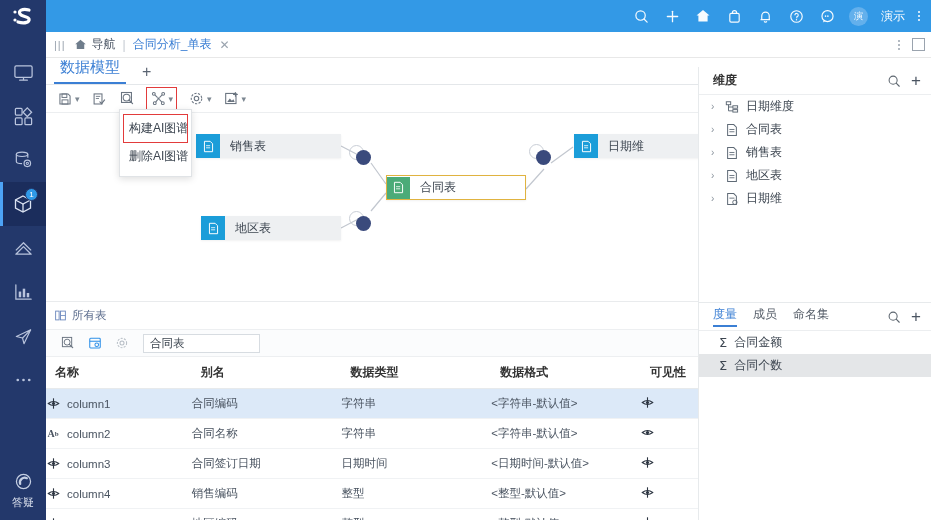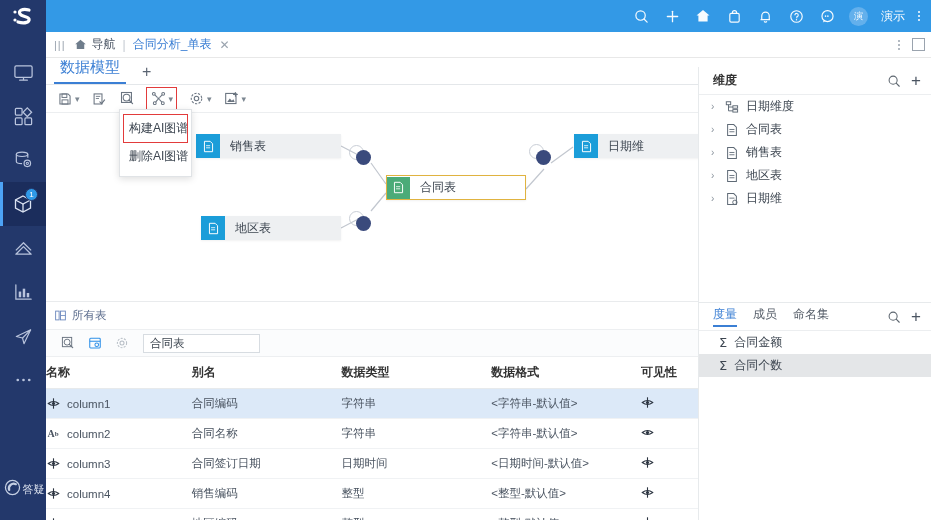--- a/index.html
+++ b/index.html
@@ -61,22 +61,22 @@
   .rail-item svg { display: block; }
   .rail-badge {
     position: absolute; top: 6px; right: 8px;
     background: #2f9ae8; color: #fff; font-size: 8px;
     min-width: 13px; height: 13px; border-radius: 7px;
     display: flex; align-items: center; justify-content: center;
     border: 1px solid #23386b;
   }
   .rail-gap { flex: 1; }
   .rail-bottom {
-    display: flex; flex-direction: row; align-items: center;
-    padding-bottom: 22px; color: #c5cfe3; text-align: center;
+    display: flex; flex-direction: column; align-items: center;
+    padding-bottom: 10px; color: #c5cfe3; text-align: center;
   }
   .rail-bottom-label { font-size: 11px; margin-top: 3px; color: #dde3ef; }
 
   
   .main {
     position: absolute; left: 46px; top: 32px; width: 885px; height: 488px;
     background: #fff;
   }
 
   
@@ -186,21 +186,21 @@
     width: 117px; height: 19px; border: 1px solid #d7dce1; background: #fff;
     font-size: 11.5px; color: #3d4651; padding: 0 6px; font-family: inherit;
     margin-left: 2px;
   }
   .fb-spacer { flex: 1; }
   .fb-chev { color: #9aa3ae; font-size: 13px; cursor: pointer; }
 
   table.grid { width: 100%; border-collapse: collapse; table-layout: fixed; }
   table.grid th {
     font-size: 12px; color: #333; font-weight: bold; text-align: left;
-    padding: 7px 0 7px 0; border-bottom: 1px solid #e7eaec; background: #fff;
+    padding: 7px 0 7px 9px; border-bottom: 1px solid #e7eaec; background: #fff;
   }
   table.grid td {
     font-size: 11.5px; color: #4a5461; padding: 7px 0;
     border-bottom: 1px solid #f0f2f4; vertical-align: middle;
   }
   tr.row-sel td { background: #dce9f8; }
   .cell-name { display: flex; align-items: center; gap: 7px; }
   .type-ic { width: 14px; display: flex; align-items: center; justify-content: center; color: #2b3440; }
   .type-ab { font-size: 10px; font-weight: bold; color: #4a5461; font-family:"Liberation Serif",serif;}
   .vis-ic { color: #2b3440; display: inline-flex; }

